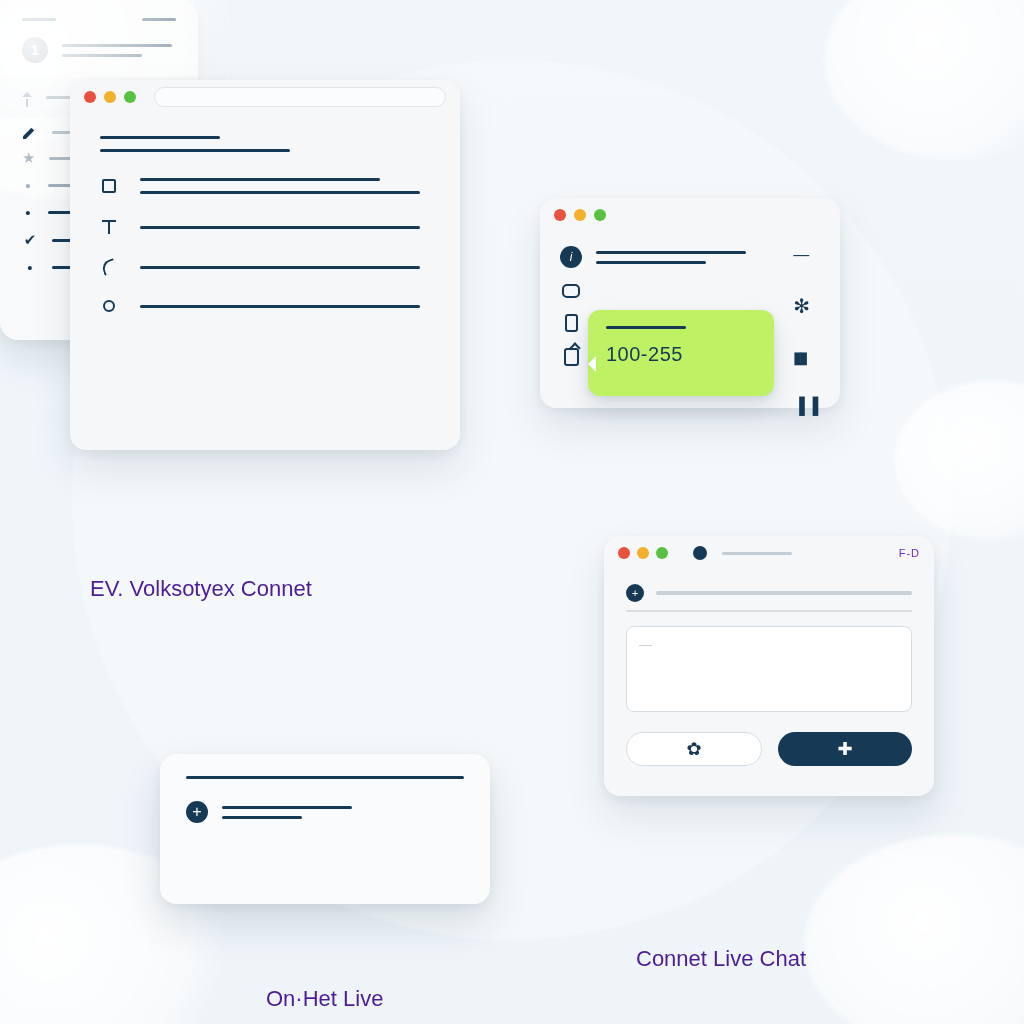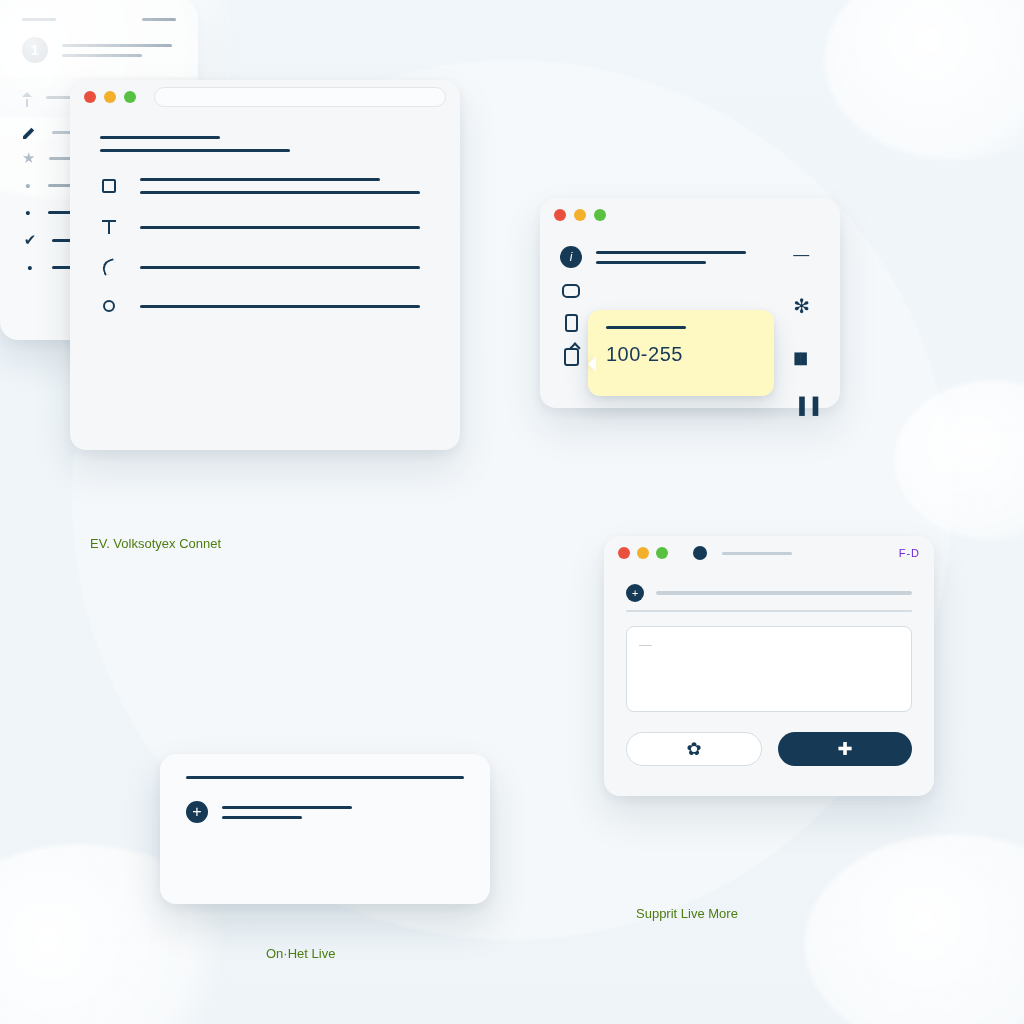--- a/index.html
+++ b/index.html
@@ -89,21 +89,21 @@
   #win2 .lrow .ic { width:22px; display:flex; justify-content:center; }
   #win2 .lrow .lines { flex:1; display:flex; flex-direction:column; gap:7px; }
   #win2 .endcol { position:absolute; right:20px; top:14px; display:flex; flex-direction:column; gap:30px; color:#163a56; font-size:16px; }
   .circ { width:22px; height:22px; border-radius:50%; background:#163a56; color:#fff; font-size:12px; display:flex; align-items:center; justify-content:center; font-style:italic; }
   .rrect { width:18px; height:14px; border:2px solid #163a56; border-radius:5px; }
   .tall  { width:13px; height:18px; border:2px solid #163a56; border-radius:3px; }
   .export{ width:15px; height:18px; border:2px solid #163a56; border-radius:3px; position:relative; }
   .export::after{ content:""; position:absolute; top:-6px; right:-2px; width:6px; height:6px; border-top:2px solid #163a56; border-right:2px solid #163a56; transform:rotate(-45deg);}
   #w2-popup {
     position:absolute; left:48px; top:78px; width:186px; height:86px;
-    background:#fef9c3; border-radius:12px;
+    background:#bef264; border-radius:12px;
     box-shadow: 0 12px 24px rgba(12,40,60,0.12), 0 2px 6px rgba(12,40,60,0.08);
     padding: 16px 26px 12px 18px;
   }
   #w2-popup::before{
     content:""; position:absolute; left:-8px; top:46px;
     border:8px solid transparent; border-right-color:#fdfefe;
     filter: drop-shadow(-2px 0 2px rgba(0,0,0,0.05));
   }
   #w2-popup .num { margin-top:14px; font-size:20px; font-weight:500; letter-spacing:.5px; color:#163a56;}
 
@@ -145,21 +145,21 @@
           background:#f9fbfc; border-radius:16px;
           box-shadow:0 20px 40px rgba(12,40,60,0.12),0 4px 12px rgba(12,40,60,0.06);
           padding:22px 26px 18px 26px; }
   #card .top { height:3px; background:#163a56; border-radius:2px; margin-bottom:22px;}
   #card .r2 { display:flex; align-items:center; gap:14px; margin-bottom:6px;}
   #card .plus { width:22px;height:22px;border-radius:50%;background:#163a56;color:#fff;display:flex;align-items:center;justify-content:center;font-size:16px;line-height:1;}
   #card .r2 .lines{display:flex;flex-direction:column;gap:7px;}
   #card .phone { font-size:22px; letter-spacing:.5px; color:#163a56; margin-top:10px;}
 
   
-  .caption { position:absolute; color:#4d7c0f; font-size:13px; }
+  .caption { position:absolute; color:#4c1d95; font-size:22px;margin-top:40px; }
   #cap1 { left: 90px;  top: 536px; }
   #cap2 { left: 266px; top: 946px; }
   #cap3 { left: 636px; top: 906px; }
 </style>
 </head>
 <body>
 
 <div class="bigcircle"></div>
 <div class="cloud c1"></div>
 <div class="cloud c2"></div>
@@ -357,13 +357,13 @@
     <span class="plus">+</span>
     <div class="lines">
       <div class="line" style="width:130px"></div>
       <div class="line" style="width:80px"></div>
     </div>
   </div>
 </div>
 
 <div id="cap1" class="caption">EV. Volksotyex Connet</div>
 <div id="cap2" class="caption">On·Het Live</div>
-<div id="cap3" class="caption">Supprit Live More</div>
+<div id="cap3" class="caption">Connet Live Chat</div>
 
 </body></html>

